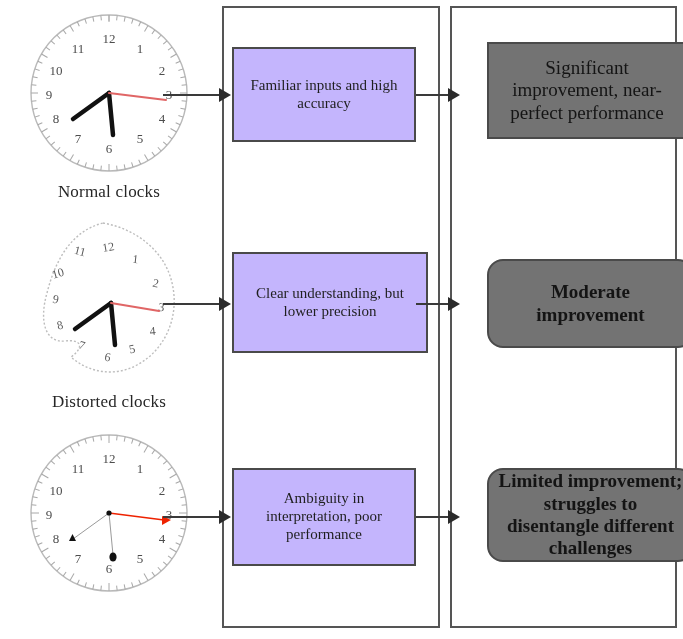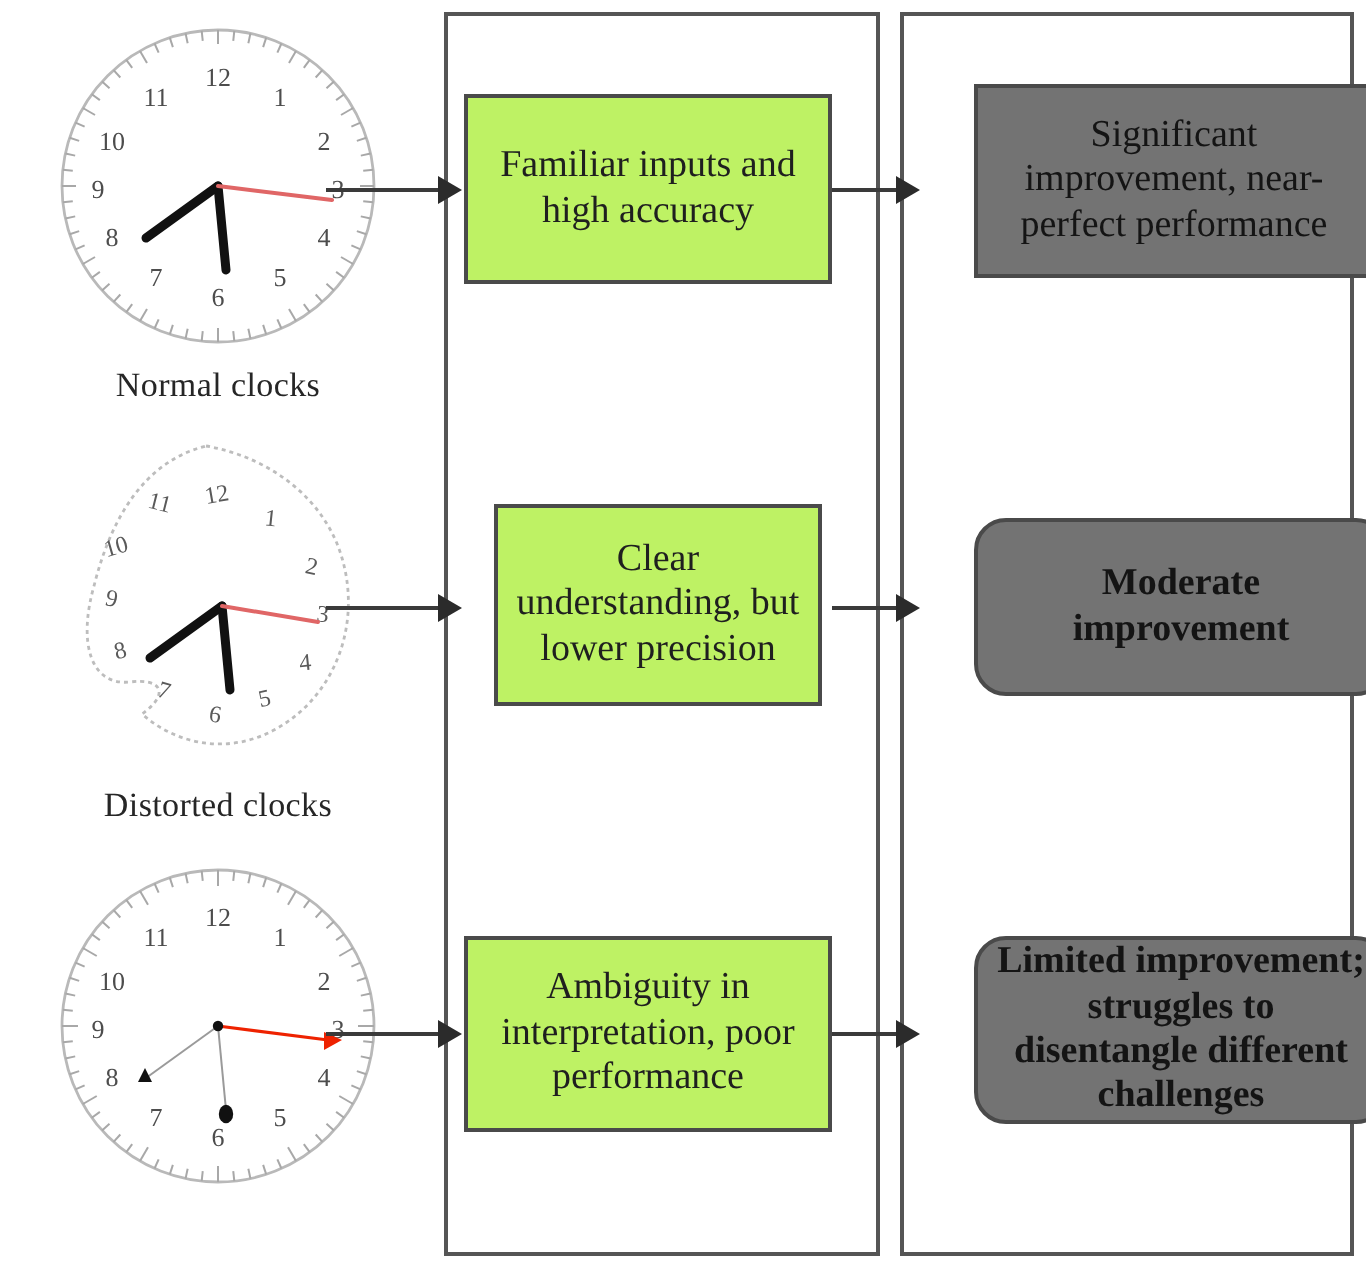--- a/index.html
+++ b/index.html
@@ -53,22 +53,22 @@
     border: 2px solid #4a4a4a;
     display: flex;
     align-items: center;
     justify-content: center;
     text-align: center;
     line-height: 1.18;
     padding: 4px 8px;
   }
   .node span { display: block; }
   .node.green {
-    background: #bef264;
-    font-size: 19px;
+    background: #c4b5fd;
+    font-size: 15px;
     font-weight: normal;
     color: #1f1f1f;
   }
   .node.orange {
     background: #737373;
     font-size: 19px;
     color: #141414;
     margin-left: 25px;
   }
   .node.orange.bold { font-weight: bold; border-radius: 16px; }
@@ -229,21 +229,21 @@
           </g>
           <line x1="0" y1="0" x2="-36" y2="26" stroke="#111" stroke-width="4.5" stroke-linecap="round"></line>
           <line x1="0" y1="0" x2="4" y2="42" stroke="#111" stroke-width="4.5" stroke-linecap="round"></line>
           <line x1="0" y1="0" x2="48" y2="8" stroke="#e06666" stroke-width="2" stroke-linecap="round"></line>
         </g>
       </svg>
     </div>
     <div class="clock-caption">Distorted clocks</div>
   </div>
 
-  <div class="node green" style="left:232px; top:252px; width:164px; height:101px;margin-left:15px;">
+  <div class="node green" style="left:232px; top:252px; width:196px; height:101px;">
     <span>Clear understanding, but lower precision</span>
   </div>
 
   <div class="node orange bold" style="left:462px; top:259px; width:207px; height:89px;">
     <span>Moderate improvement</span>
   </div>
 
   <div class="conn" style="left:163px; top:303px; width:64px;"></div>
   <div class="arrowhead" style="left:219px; top:297px;"></div>
 

